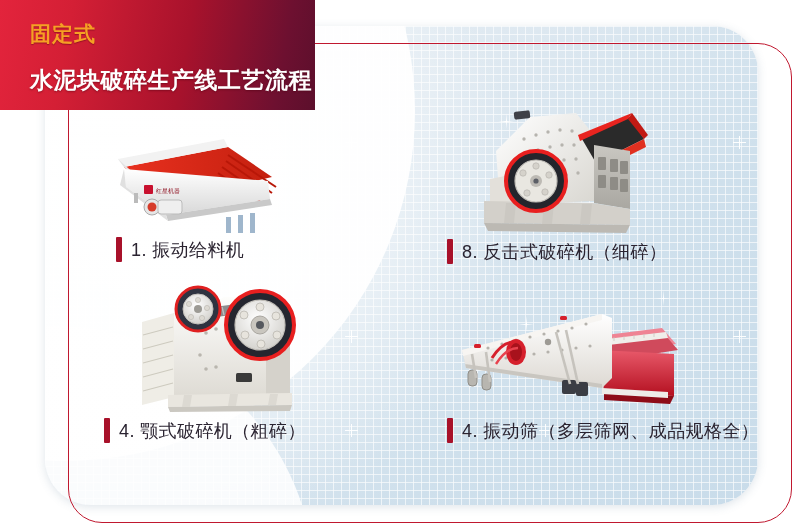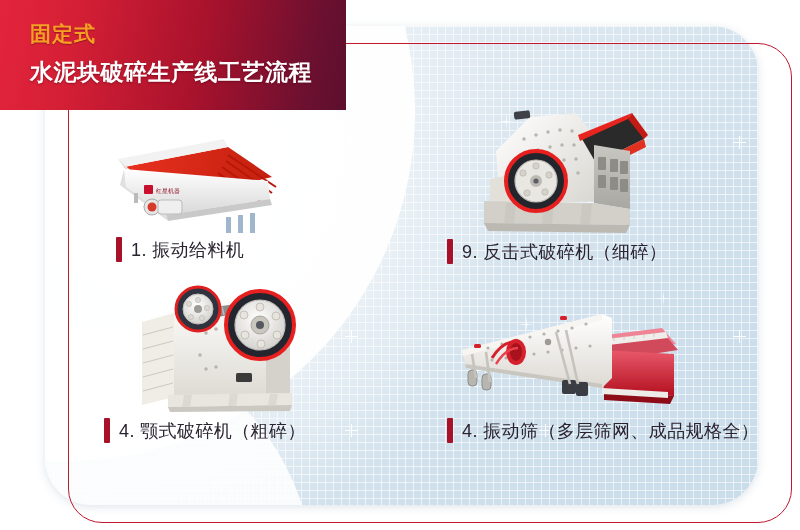--- a/index.html
+++ b/index.html
@@ -55,32 +55,32 @@
 
   
   .frame{
     position:absolute;left:68px;top:43px;width:722px;height:478px;
     border:1.4px solid #c0182f;border-radius:0 34px 34px 34px;
     pointer-events:none;
   }
 
   
   .banner{
-    position:absolute;left:0;top:0;width:346px;height:110px;
+    position:absolute;left:0;top:0;width:315px;height:110px;
     background:linear-gradient(100deg,#e3243c 0%,#d41f35 22%,#a8122c 58%,#6d1030 88%,#5c0f2c 100%);
     z-index:6;
   }
   .banner .b-in{position:absolute;left:30px;top:22px;}
   .b-sub{
     font-size:21px;font-weight:bold;color:#f5a024;letter-spacing:1px;
     line-height:1.15;text-shadow:0 1px 1px rgba(90,0,20,.45);
   }
   .b-title{
     font-size:23px;font-weight:bold;color:#ffffff;letter-spacing:.5px;
-    line-height:1.3;margin-top:12px;text-shadow:0 1px 2px rgba(80,0,18,.5);
+    line-height:1.3;margin-top:20px;text-shadow:0 1px 2px rgba(80,0,18,.5);
   }
 
   
   .label{position:absolute;display:flex;align-items:center;z-index:5;}
   .label .bar{width:6px;height:25px;background:#a8112a;border-radius:1px;margin-right:9px;flex:0 0 auto;}
   .label .txt{font-size:18px;color:#2a2330;white-space:nowrap;letter-spacing:.4px;}
 
   
   .machine{position:absolute;z-index:4;}
 </style>
@@ -398,21 +398,21 @@
     <span class="txt">1. 振动给料机</span>
   </div>
 
   <div class="label" style="left:104px;top:418px;">
     <span class="bar"></span>
     <span class="txt">4. 颚式破碎机（粗碎）</span>
   </div>
 
   <div class="label" style="left:447px;top:239px;">
     <span class="bar"></span>
-    <span class="txt">9. 反击式破碎机（细碎）</span>
+    <span class="txt">8. 反击式破碎机（细碎）</span>
   </div>
 
   <div class="label" style="left:447px;top:418px;">
     <span class="bar"></span>
     <span class="txt">4. 振动筛（多层筛网、成品规格全）</span>
   </div>
 
   <div class="banner">
     <div class="b-in">
       <div class="b-sub">固定式</div>

